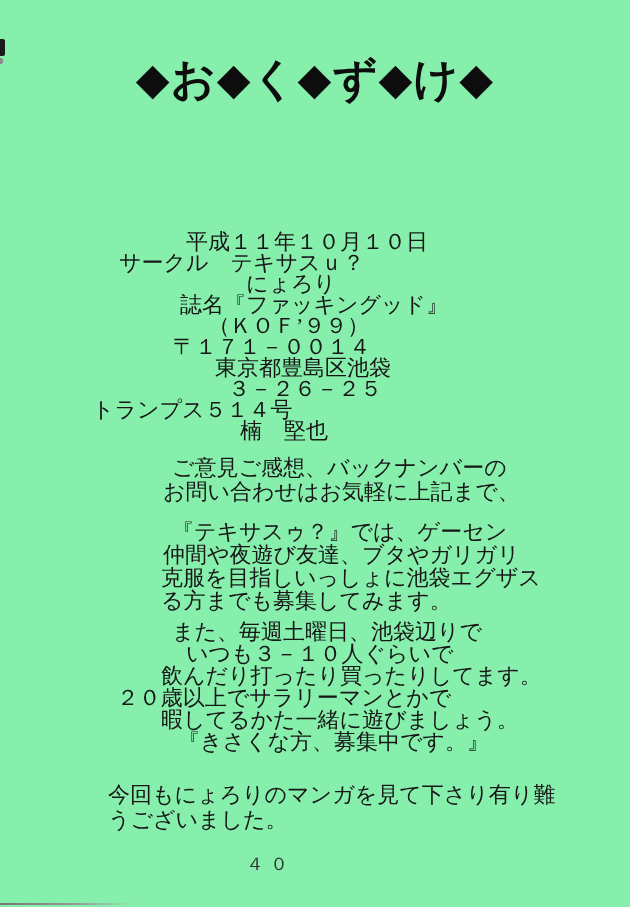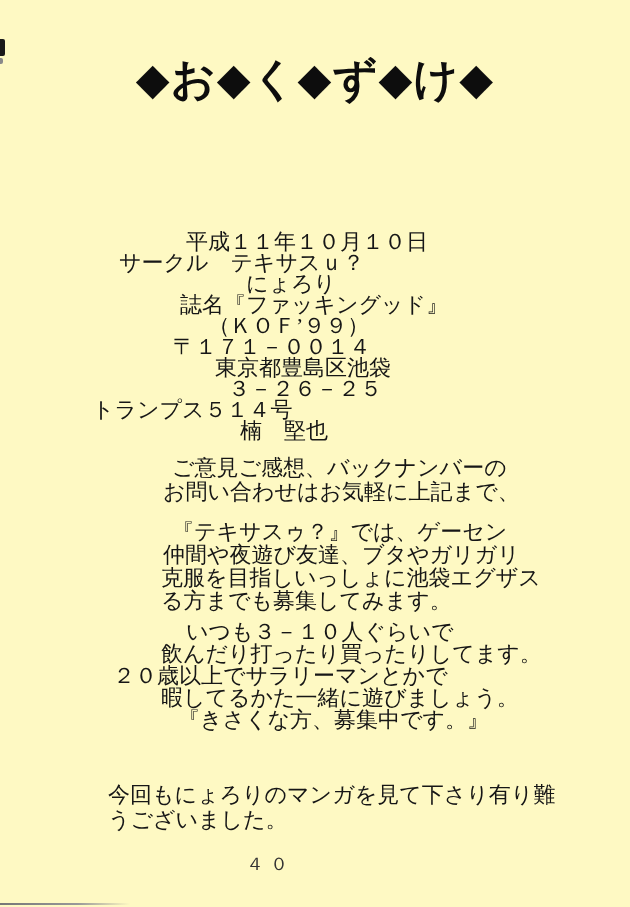--- a/index.html
+++ b/index.html
@@ -4,21 +4,21 @@
 <style>
   html, body {
     margin: 0;
     padding: 0;
     background: #ffffff;
   }
   .scan-page {
     position: relative;
     width: 630px;
     height: 907px;
-    background: #fef9c3;
+    background: #86efac;
     overflow: hidden;
     color: #141414;
   }
   
   .title {
     position: absolute;
     top: 50px;
     left: 0;
     width: 630px;
     margin: 0;
@@ -61,21 +61,21 @@
   .colophon    .l9 { margin-left: 240px; }
   .contact     .l0 { margin-left: 172px; }
   .contact     .l1 { margin-left: 163px; }
   .recruitment .l0 { margin-left: 172px; }
   .recruitment .l1 { margin-left: 163px; }
   .recruitment .l2 { margin-left: 161px; text-align: center; }
   .recruitment .l3 { margin-left: 161px; }
   .meetup      .l0 { margin-left: 172px; }
   .meetup      .l1 { margin-left: 186px; }
   .meetup      .l2 { margin-left: 161px; }
-  .meetup      .l3 { margin-left: 113px; }
+  .meetup      .l3 { margin-left: 68px; text-align: center; }
   .meetup      .l4 { margin-left: 161px; }
   .meetup      .l5 { margin-left: 178px; }
   .closing     .l0 { margin-left: 108px; }
   .closing     .l1 { margin-left: 108px; }
 
   .page-number {
     position: absolute;
     top: 852px;
     left: 0;
     width: 540px;
@@ -139,20 +139,21 @@
   </section>
 
   <section class="block recruitment">
     <span class="line l0">『テキサスゥ？』では、ゲーセン</span>
     <span class="line l1">仲間や夜遊び友達、ブタやガリガリ</span>
     <span class="line l2">克服を目指しいっしょに池袋エグザス</span>
     <span class="line l3">る方までも募集してみます。</span>
   </section>
 
   <section class="block meetup">
+    <span class="line l0">また、毎週土曜日、池袋辺りで</span>
     <span class="line l1">いつも３－１０人ぐらいで</span>
     <span class="line l2">飲んだり打ったり買ったりしてます。</span>
     <span class="line l3">２０歳以上でサラリーマンとかで</span>
     <span class="line l4">暇してるかた一緒に遊びましょう。</span>
     <span class="line l5">『きさくな方、募集中です。』</span>
   </section>
 
   <section class="block closing">
     <span class="line l0">今回もにょろりのマンガを見て下さり有り難</span>
     <span class="line l1">うございました。</span>

